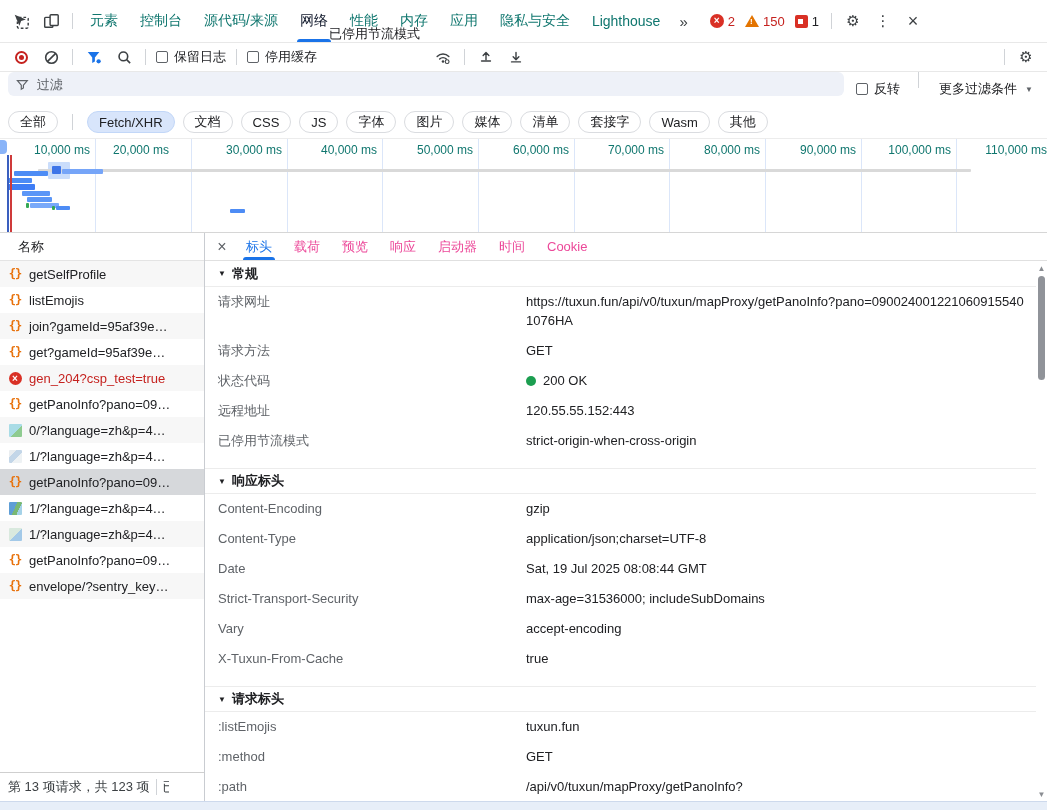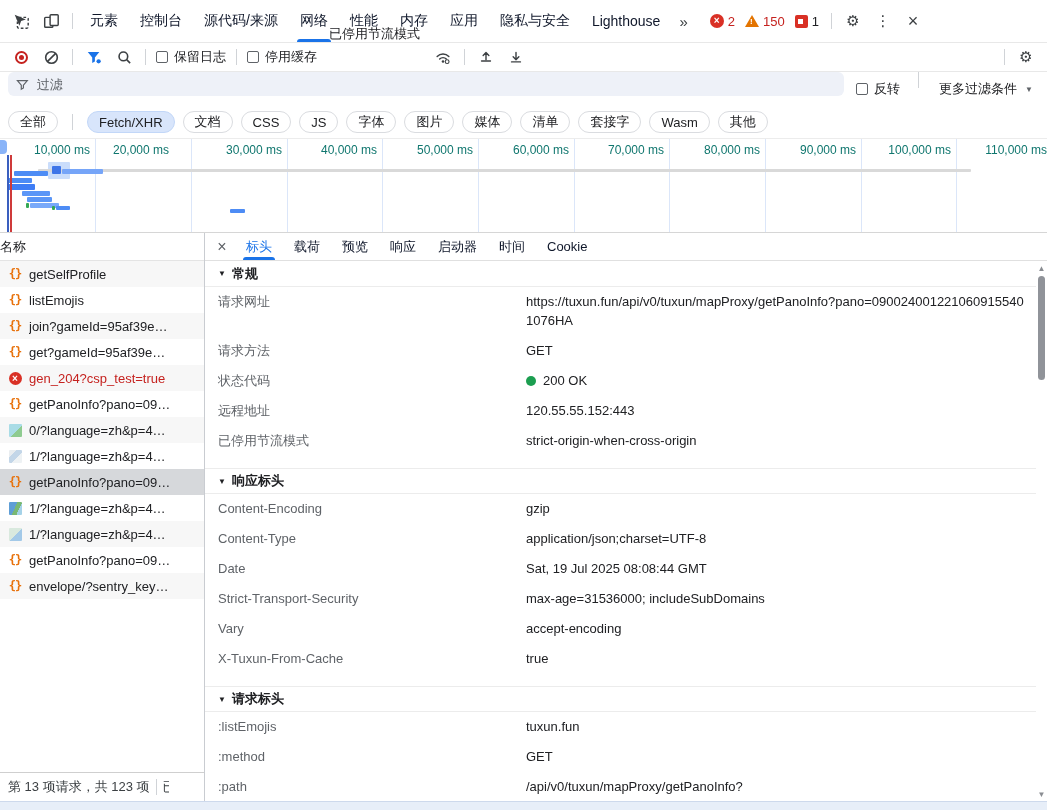--- a/index.html
+++ b/index.html
@@ -9,21 +9,21 @@
     font-family:"Liberation Sans","DejaVu Sans",sans-serif;
     font-size:13px; color:#202124; cursor:default;
   }
   .devtools { position:relative; width:1047px; height:810px; background:#fff; }
 
   
   .tabbar { height:43px; display:flex; align-items:center; border-bottom:1px solid #e8e8e8; padding-left:6px; }
   .tool-ic { width:30px; height:30px; display:flex; align-items:center; justify-content:center; flex:none; border-radius:4px; }
   .vdiv { width:1px; height:16px; background:#d0d3d7; margin:0 6px; flex:none; }
   .main-tabs { display:flex; height:100%; align-items:stretch; }
-  .tab { padding:0 11px; display:flex; align-items:center; font-size:14px; color:#0f172a; position:relative; white-space:nowrap; }
+  .tab { padding:0 11px; display:flex; align-items:center; font-size:14px; color:#0f766e; position:relative; white-space:nowrap; }
   .tab.active { color:#0f172a; }
   .tab.active::after { content:""; position:absolute; left:8px; right:8px; bottom:0; height:3px; background:#1a73e8; border-radius:3px 3px 0 0; }
   .overflow-chevron { font-size:15px; color:#3c4043; padding:0 8px; }
   .badges { display:flex; align-items:center; gap:10px; margin-left:14px; }
   .badge { display:flex; align-items:center; gap:4px; }
   .err-ic { width:14px; height:14px; border-radius:50%; background:#d93025; color:#fff; font-size:10px; line-height:14px; text-align:center; font-weight:bold; }
   .warn-ic { width:0; height:0; border-left:7px solid transparent; border-right:7px solid transparent; border-bottom:12px solid #e37400; position:relative; }
   .warn-ic::after { content:"!"; position:absolute; left:-2px; top:2px; color:#fff; font-size:8px; font-weight:bold; }
   .iss-ic { width:13px; height:13px; border-radius:2px; background:#d93025; position:relative; }
   .iss-ic::after { content:""; position:absolute; left:3px; top:4px; width:5px; height:5px; background:#fff; }
@@ -58,21 +58,21 @@
   
   .overview { position:relative; height:94px; border-bottom:1px solid #d6d6d6; overflow:hidden; background:#fff; }
   .gridline { position:absolute; top:0; bottom:0; width:1px; background:#dbe6f9; }
   .tick-label { position:absolute; top:4px; font-size:12px; color:#0f766e; white-space:nowrap; }
   .wbar { position:absolute; border-radius:1px; }
   .vline { position:absolute; top:16px; bottom:0; width:2px; }
 
   
   .split { display:flex; height:568px; }
   .sidebar { width:205px; flex:none; border-right:1px solid #c9ccd1; display:flex; flex-direction:column; background:#fff; }
-  .side-header { height:28px; line-height:27px; padding:0 0; border-bottom:1px solid #e4e4e4; color:#202124; }
+  .side-header { height:28px; line-height:27px; padding:0 18px; border-bottom:1px solid #e4e4e4; color:#202124; }
   .req-list { flex:1; overflow:hidden; }
   .req-row { height:26px; display:flex; align-items:center; padding:0 8px; gap:7px; white-space:nowrap; overflow:hidden; }
   .req-row.striped { background:#f7f7f7; }
   .req-row.selected { background:#d6d8db; }
   .req-row .nm { overflow:hidden; text-overflow:ellipsis; }
   .req-row.error-row .nm { color:#c5221f; }
   .ric { width:14px; height:14px; flex:none; display:flex; align-items:center; justify-content:center; }
   .ic-json { color:#e8710a; font-family:"DejaVu Sans Mono",monospace; font-weight:bold; font-size:12px; letter-spacing:-1px; }
   .ic-err { width:13px; height:13px; border-radius:50%; background:#d93025; color:#fff; font-size:10px; font-weight:bold; line-height:13px; text-align:center; }
   .ic-tile { width:13px; height:13px; border-radius:1px; }
@@ -80,21 +80,21 @@
   .tile-b { background:linear-gradient(135deg,#e9edf0 0 30%,#c3d6e8 30% 60%,#eef2f4 60%); }
   .tile-c { background:linear-gradient(115deg,#5f9ed6 0 45%,#79b874 45% 70%,#a5d2e8 70%); }
   .tile-d { background:linear-gradient(135deg,#d9e9de 0 50%,#a3c9e8 50%); }
   .side-status { height:29px; border-top:1px solid #cfcfcf; display:flex; align-items:center; padding:0 8px; color:#3c4043; overflow:hidden; white-space:nowrap; }
   .status-clip { width:6px; overflow:hidden; flex:none; color:#3c4043; }
 
   
   .details { flex:1; display:flex; flex-direction:column; background:#fff; position:relative; overflow:hidden; }
   .det-tabs { height:28px; display:flex; align-items:stretch; border-bottom:1px solid #e0e0e0; padding-left:4px; flex:none; }
   .det-close { width:26px; display:flex; align-items:center; justify-content:center; color:#5f6368; font-size:16px; }
-  .det-tab { padding:0 11px; display:flex; align-items:center; color:#0f172a; position:relative; white-space:nowrap; }
+  .det-tab { padding:0 11px; display:flex; align-items:center; color:#ec4899; position:relative; white-space:nowrap; }
   .det-tab.active { color:#1a73e8; }
   .det-tab.active::after { content:""; position:absolute; left:8px; right:8px; bottom:0; height:3px; background:#1a73e8; border-radius:3px 3px 0 0; }
   .det-body { flex:1; overflow:hidden; padding-right:11px; }
   .section-header { height:26px; display:flex; align-items:center; gap:6px; padding:0 13px; font-weight:bold; color:#202124; border-bottom:1px solid #ececec; }
   .section:not(:first-child) .section-header { border-top:1px solid #ececec; }
   .section { padding-bottom:12px; }
   .sec-caret { font-size:8px; color:#202124; }
   .kv { display:flex; padding:5px 0 6px 13px; line-height:19px; }
   .kv .k { width:260px; flex:none; color:#5f6368; }
   .kv .v { flex:1; color:#202124; word-break:break-all; padding-right:6px;padding-left:48px; }

